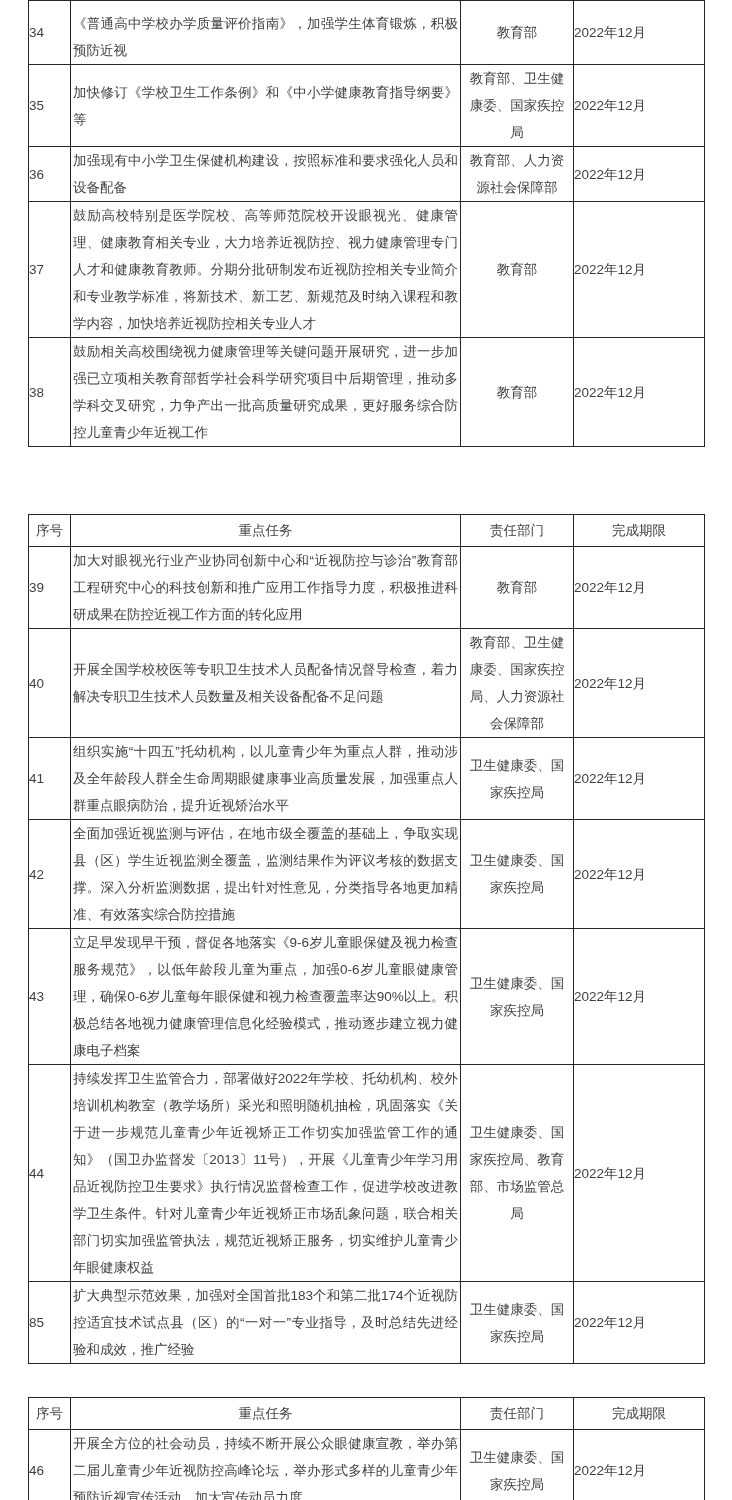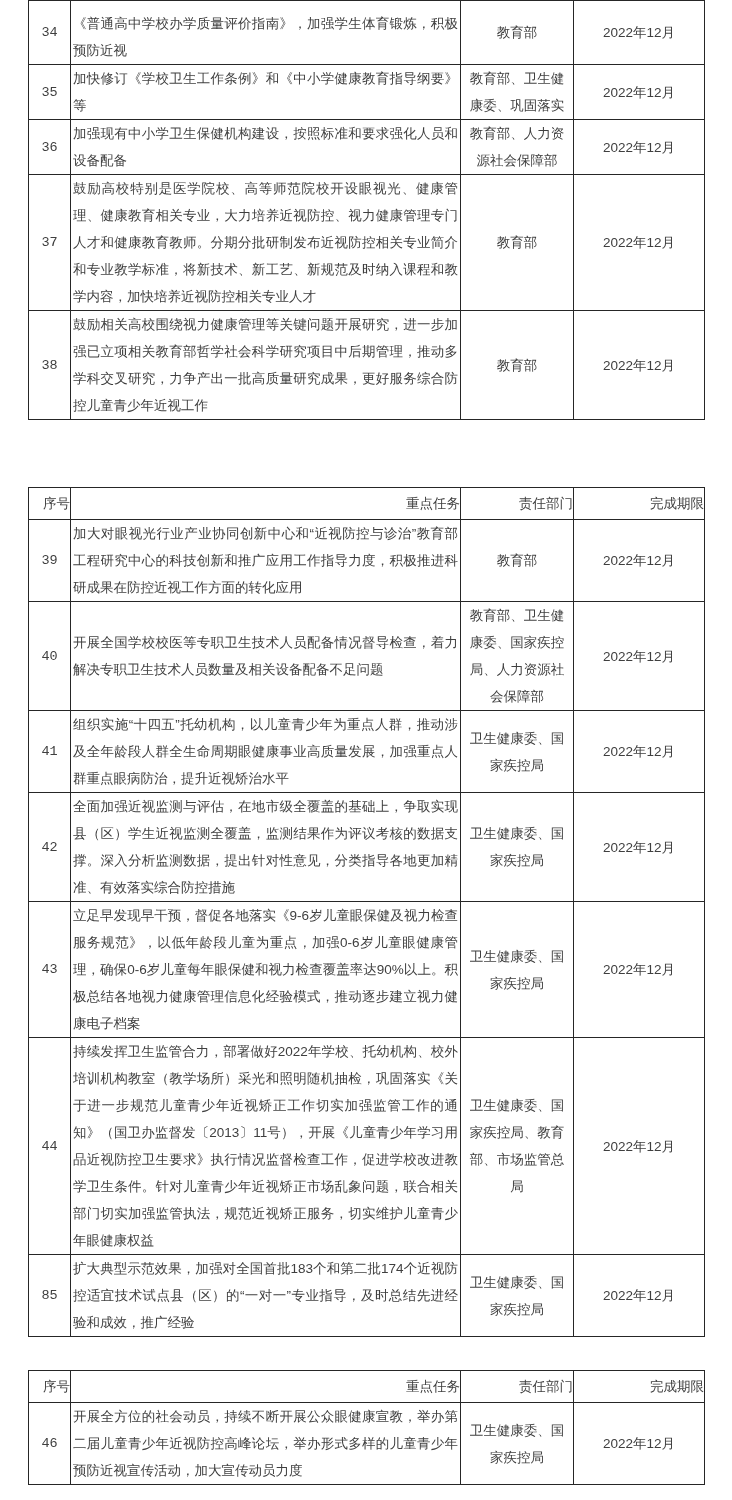--- a/index.html
+++ b/index.html
@@ -31,26 +31,26 @@
   .doc-table th, .doc-table td {
     border: 1px solid #262626;
     font-size: 13.5px;
     line-height: 27px;
     font-weight: normal;
     padding: 0;
     vertical-align: middle;
   }
   .doc-table th {
     height: 31px;
-    text-align: right;
-  }
-  td.num  { text-align: center; font-family: Liberation Mono, monospace; }
+    text-align: center;
+  }
+  td.num  { text-align: left; }
   td.task { text-align: justify; padding: 0 2px; }
   td.dept { text-align: center; padding: 0 5px; }
-  td.date { text-align: center; }
+  td.date { text-align: left; }
   .task-inner { width: 100%; }
   
   tr.clip-top td { height: 63px; }
   tr.clip-top td.task { vertical-align: bottom; }
   tr.clip-top .task-inner {
     height: 61px;
     overflow: hidden;
     display: flex;
     flex-direction: column;
     justify-content: flex-end;
@@ -74,21 +74,21 @@
             <div class="task-inner">南》，指导幼儿园培养幼儿锻炼习惯，提高身体素质。研制出台《普通高中学校办学质量评价指南》，加强学生体育锻炼，积极预防近视</div>
           </td>
           <td class="dept">教育部</td>
           <td class="date">2022年12月</td>
         </tr>
         <tr>
           <td class="num">35</td>
           <td class="task">
             <div class="task-inner">加快修订《学校卫生工作条例》和《中小学健康教育指导纲要》等</div>
           </td>
-          <td class="dept">教育部、卫生健康委、巩固落实</td>
+          <td class="dept">教育部、卫生健康委、国家疾控局</td>
           <td class="date">2022年12月</td>
         </tr>
         <tr>
           <td class="num">36</td>
           <td class="task">
             <div class="task-inner">加强现有中小学卫生保健机构建设，按照标准和要求强化人员和设备配备</div>
           </td>
           <td class="dept">教育部、人力资源社会保障部</td>
           <td class="date">2022年12月</td>
         </tr>

